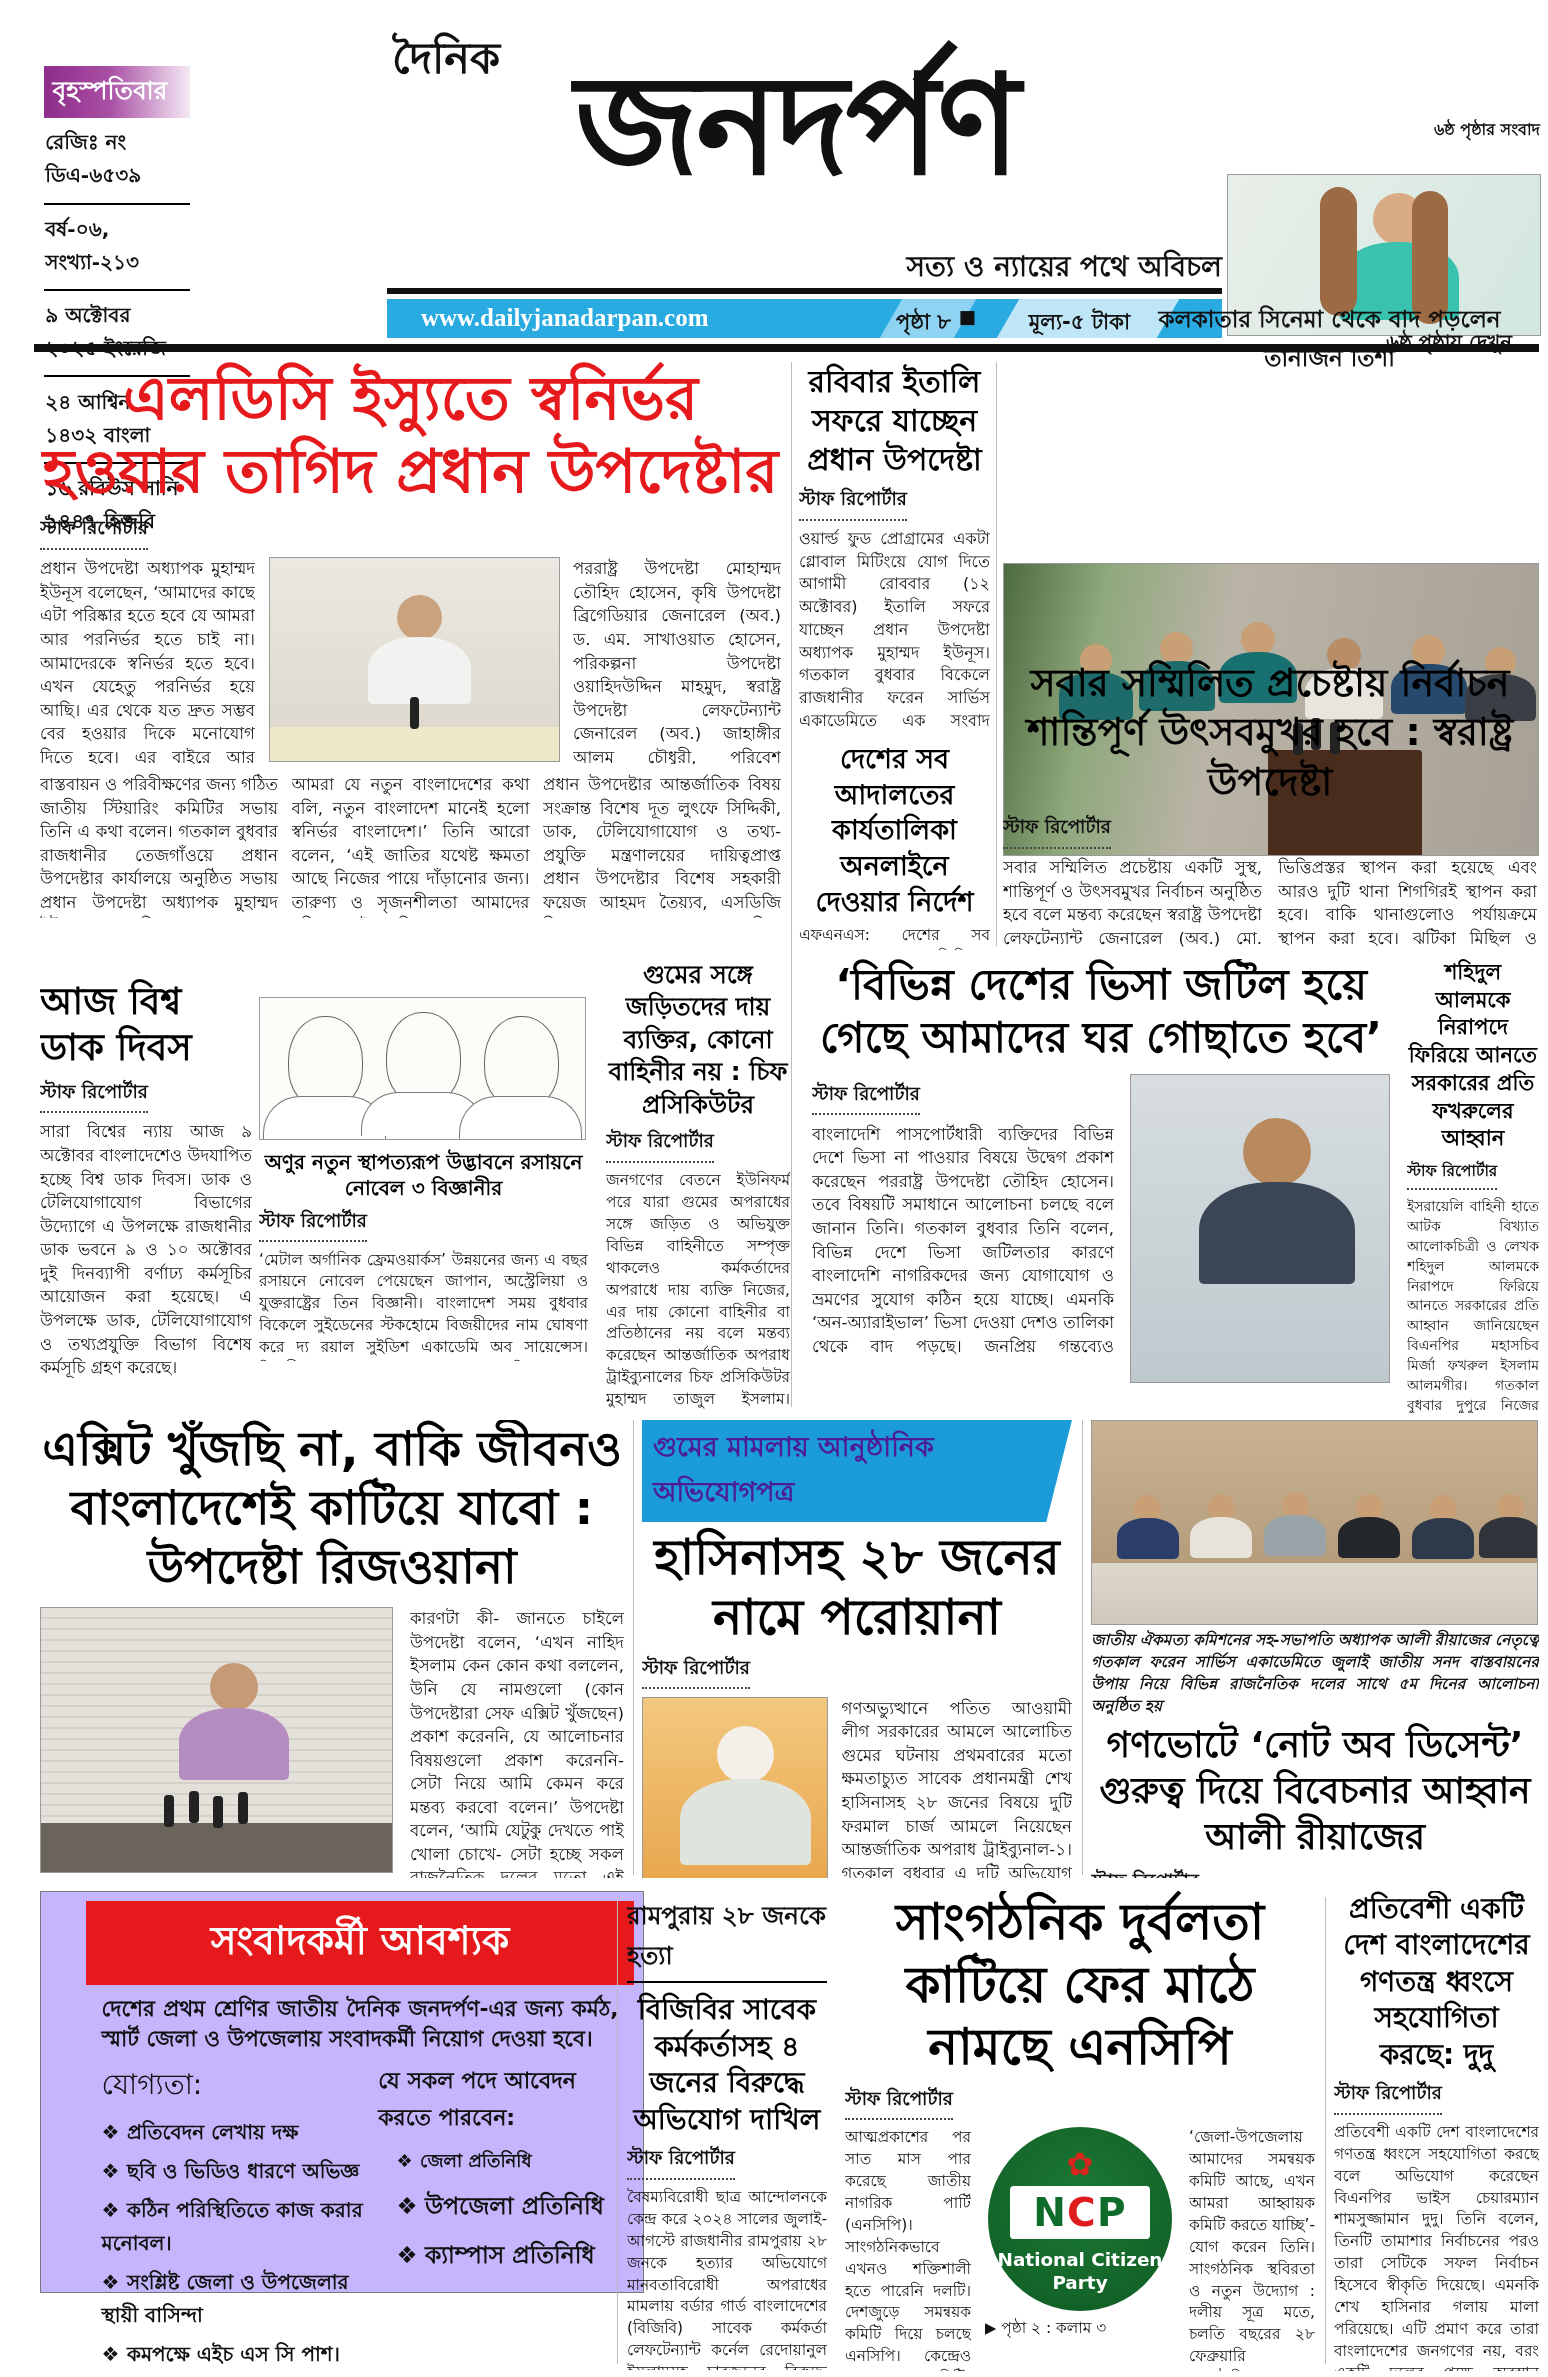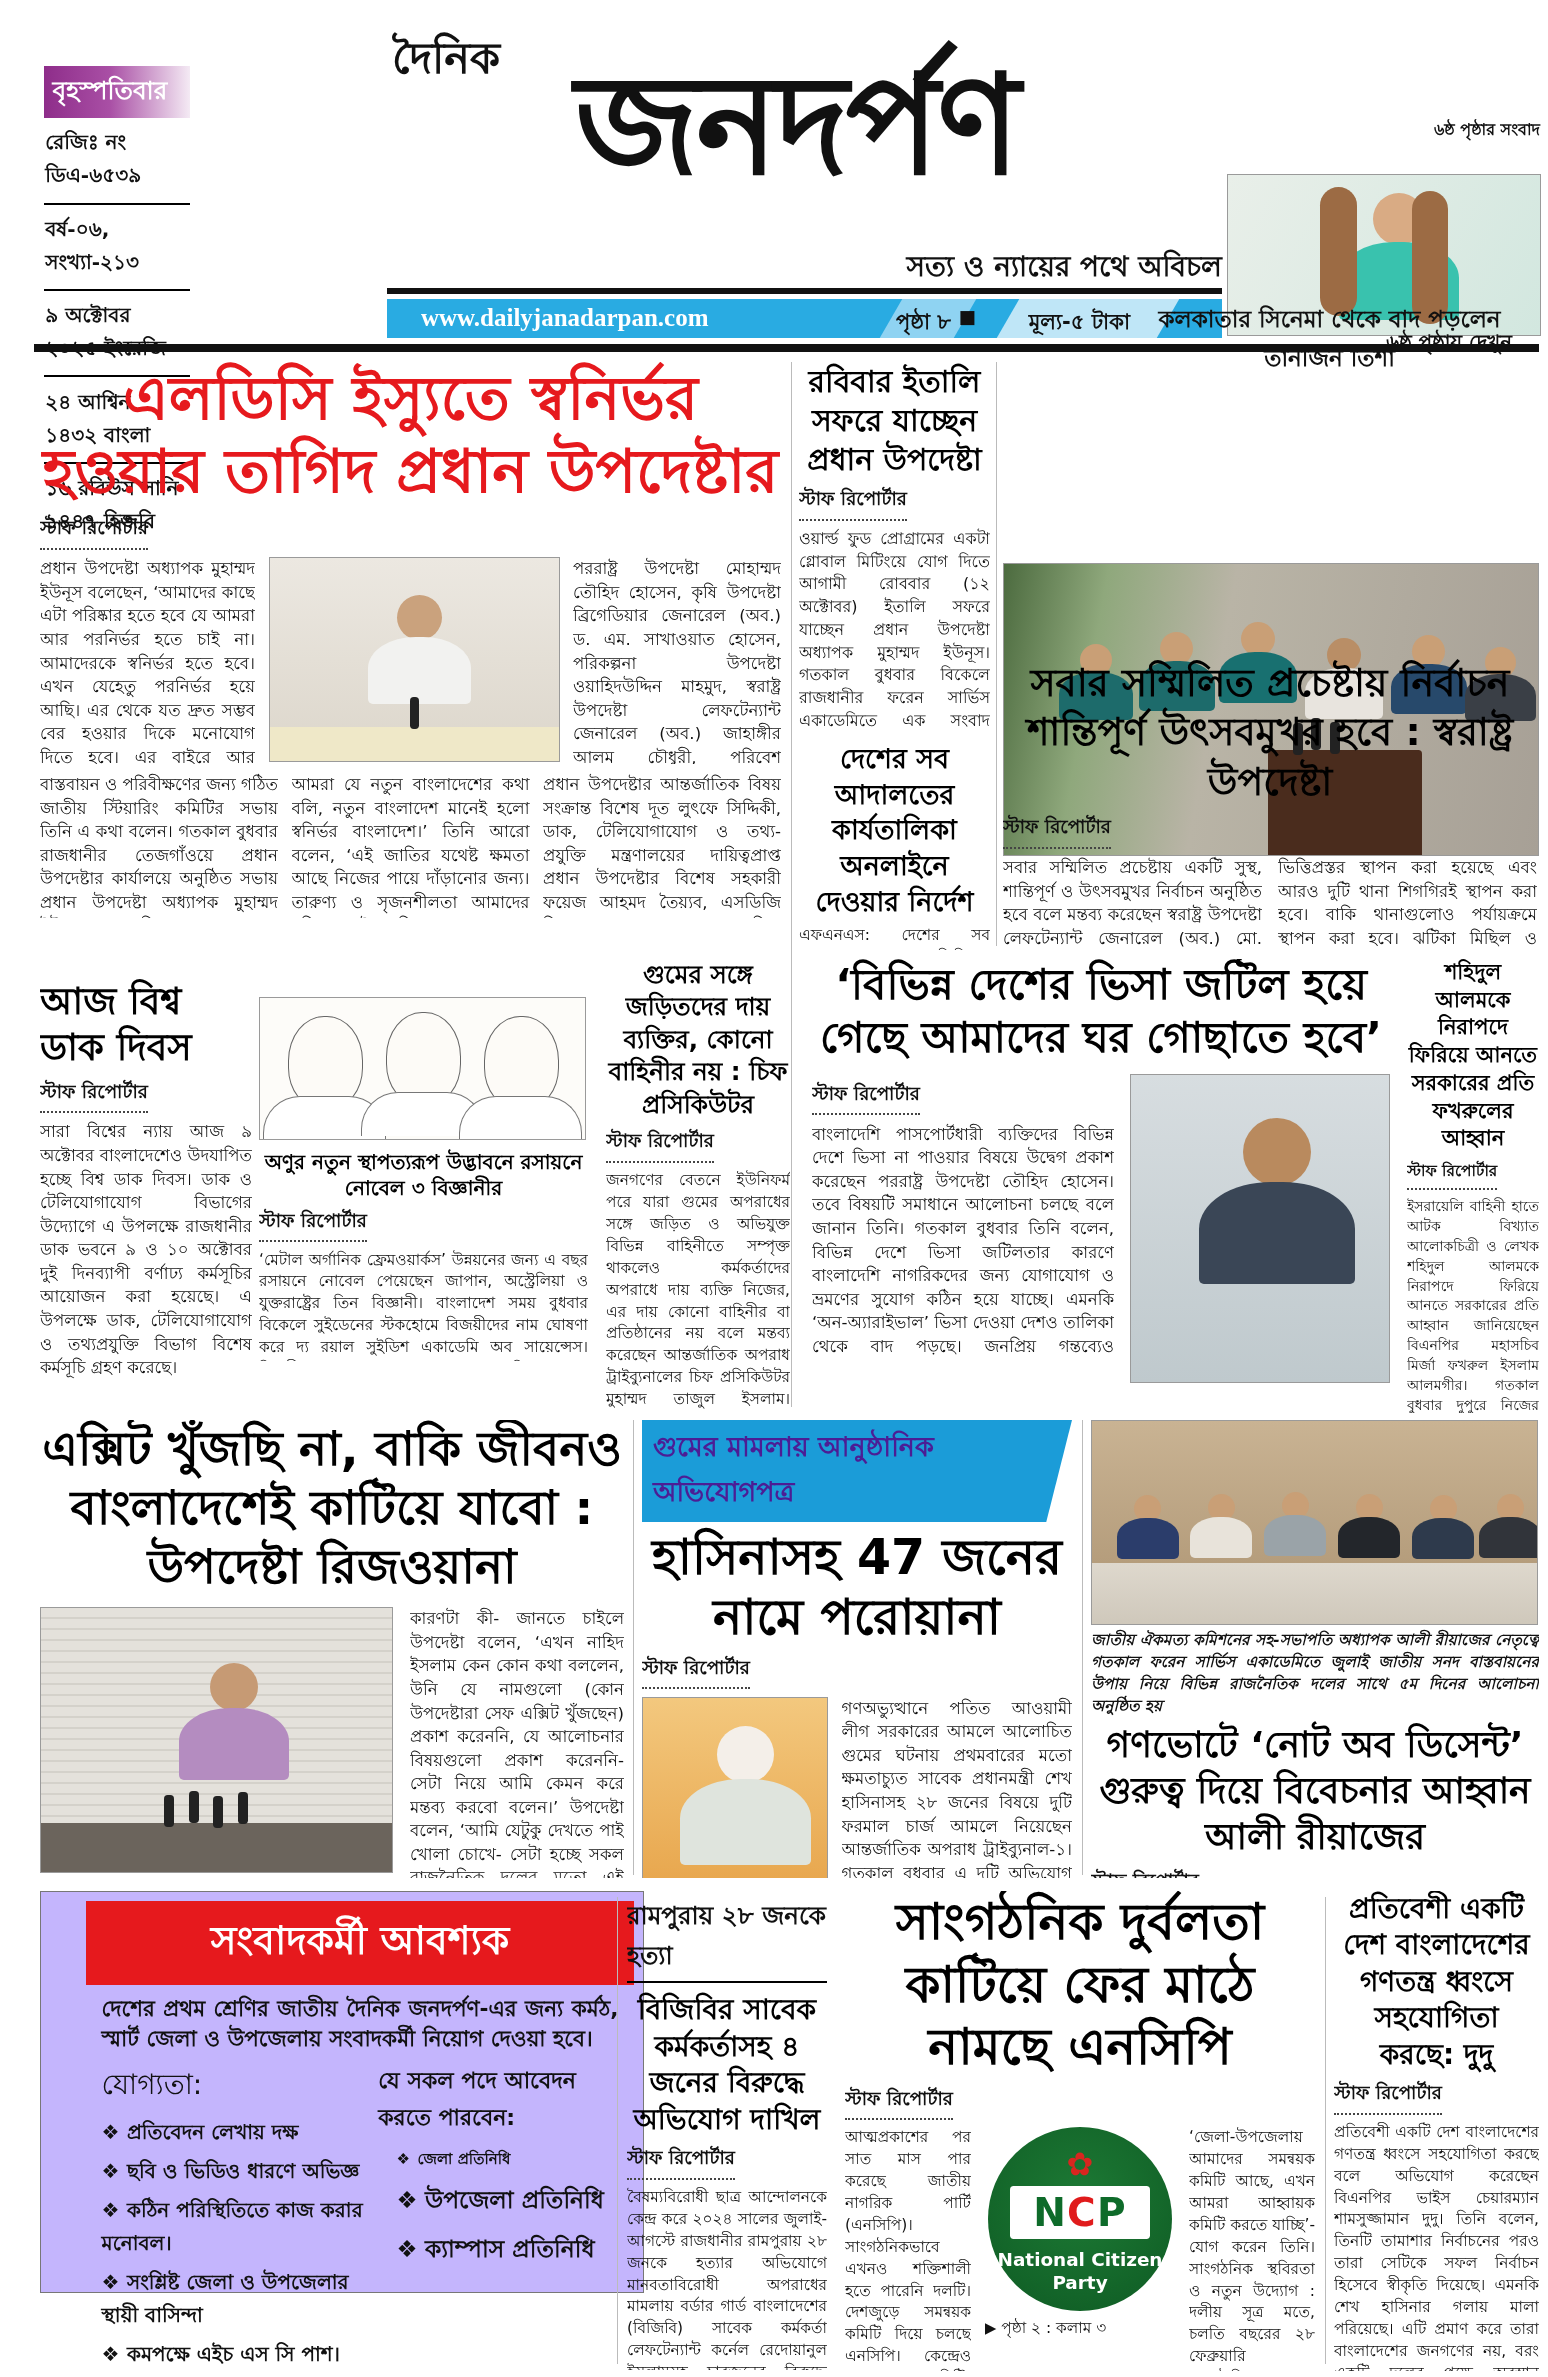--- a/index.html
+++ b/index.html
@@ -228,21 +228,21 @@
           <div class="mic" style="left:197px;bottom:48px;"></div>
         </div>
 
       </div>
       <div class="bt just ov" style="flex:1;height:332px;">কারণটা কী- জানতে চাইলে উপদেষ্টা বলেন, ‘এখন নাহিদ ইসলাম কেন কোন কথা বললেন, উনি যে নামগুলো (কোন উপদেষ্টারা সেফ এক্সিট খুঁজছেন) প্রকাশ করেননি, যে আলোচনার বিষয়গুলো প্রকাশ করেননি- সেটা নিয়ে আমি কেমন করে মন্তব্য করবো বলেন।’ উপদেষ্টা বলেন, ‘আমি যেটুকু দেখতে পাই খোলা চোখে- সেটা হচ্ছে সকল রাজনৈতিক দলের মতো এই নবগঠিত রাজনৈতিক দলের সাথে সরকারি ভালো একটা ওয়ার্কিং রিলেশনশিপ আছে। এটা উনি অভিমান থেকে বলেছেন নাকি, ওনার কোনো একটা ব্যাপারে গ্রিভেন্স</div>
     </div>
   </div>
 
   <div class="abs ov" style="left:642px;top:1420px;width:430px;height:458px;">
     <div style="background:#1b9cd8;color:#4c1d95;font-weight:800;font-size:27px;padding:6.1px 11px;clip-path:polygon(0 0,100% 0,94% 100%,0 100%);">গুমের মামলায় আনুষ্ঠানিক অভিযোগপত্র</div>
-    <div class="center hl" style="font-size:49px;line-height:1.22;margin-top:6.1px;">হাসিনাসহ 47 জনের নামে পরোয়ানা</div>
+    <div class="center hl" style="font-size:49px;line-height:1.22;margin-top:6.1px;">হাসিনাসহ ২৮ জনের নামে পরোয়ানা</div>
     <div><span class="byline">স্টাফ রিপোর্টার</span></div>
     <div style="display:flex;gap:13.5px;">
       <div class="photo" style="flex:0 0 184px;height:184px;background:linear-gradient(#f3c87e,#e8a74e);">
         <div class="pr" style="left:37px;top:28px;--s:57px;--skin:#f4efe9;--c:#dfe4dd;">
             <div class="h"></div>
             <div class="b"></div>
           </div>
       </div>
       <div class="bt just ov" style="flex:1;height:184px;">গণঅভ্যুত্থানে পতিত আওয়ামী লীগ সরকারের আমলে আলোচিত গুমের ঘটনায় প্রথমবারের মতো ক্ষমতাচ্যুত সাবেক প্রধানমন্ত্রী শেখ হাসিনাসহ ২৮ জনের বিষয়ে দুটি ফরমাল চার্জ আমলে নিয়েছেন আন্তর্জাতিক অপরাধ ট্রাইব্যুনাল-১। গতকাল বুধবার এ দুটি অভিযোগ আমলে নিয়ে আসামিদের</div>
     </div>
@@ -289,21 +289,21 @@
       <div style="flex:1.1;">
         <div style="font-weight:400;font-size:28px;">যোগ্যতা:</div>
         <div class="adli"><span class="dia">❖</span><span>প্রতিবেদন লেখায় দক্ষ</span></div>
         <div class="adli"><span class="dia">❖</span><span>ছবি ও ভিডিও ধারণে অভিজ্ঞ</span></div>
         <div class="adli"><span class="dia">❖</span><span>কঠিন পরিস্থিতিতে কাজ করার মনোবল।</span></div>
         <div class="adli"><span class="dia">❖</span><span>সংশ্লিষ্ট জেলা ও উপজেলার স্থায়ী বাসিন্দা</span></div>
         <div class="adli"><span class="dia">❖</span><span>কমপক্ষে এইচ এস সি পাশ।</span></div>
       </div>
       <div style="flex:1;">
         <div style="font-weight:800;font-size:22px;">যে সকল পদে আবেদন করতে পারবেন:</div>
-        <div class="adli" style="font-size:15px;margin:9.8px 0 9.8px 18.4px;"><span class="dia">❖</span><span>জেলা প্রতিনিধি</span></div>
+        <div class="adli" style="font-size:18px;margin:9.8px 0 9.8px 18.4px;"><span class="dia">❖</span><span>জেলা প্রতিনিধি</span></div>
         <div class="adli" style="font-size:23.4px;margin:9.8px 0 9.8px 18.4px;"><span class="dia">❖</span><span>উপজেলা প্রতিনিধি</span></div>
         <div class="adli" style="font-size:23.4px;margin:9.8px 0 9.8px 18.4px;"><span class="dia">❖</span><span>ক্যাম্পাস প্রতিনিধি</span></div>
       </div>
     </div>
 
   </div>
 
   <div class="abs ov" style="left:627px;top:1897px;width:200px;height:473px;">
     <div style="font-size:24.6px;font-weight:800;border-bottom:2.5px solid #000;display:inline-block;padding-bottom:3.7px;">রামপুরায় ২৮ জনকে হত্যা</div>
     <div class="center hl" style="font-size:28px;line-height:1.3;margin-top:9.8px;">বিজিবির সাবেক কর্মকর্তাসহ ৪ জনের বিরুদ্ধে অভিযোগ দাখিল</div>

